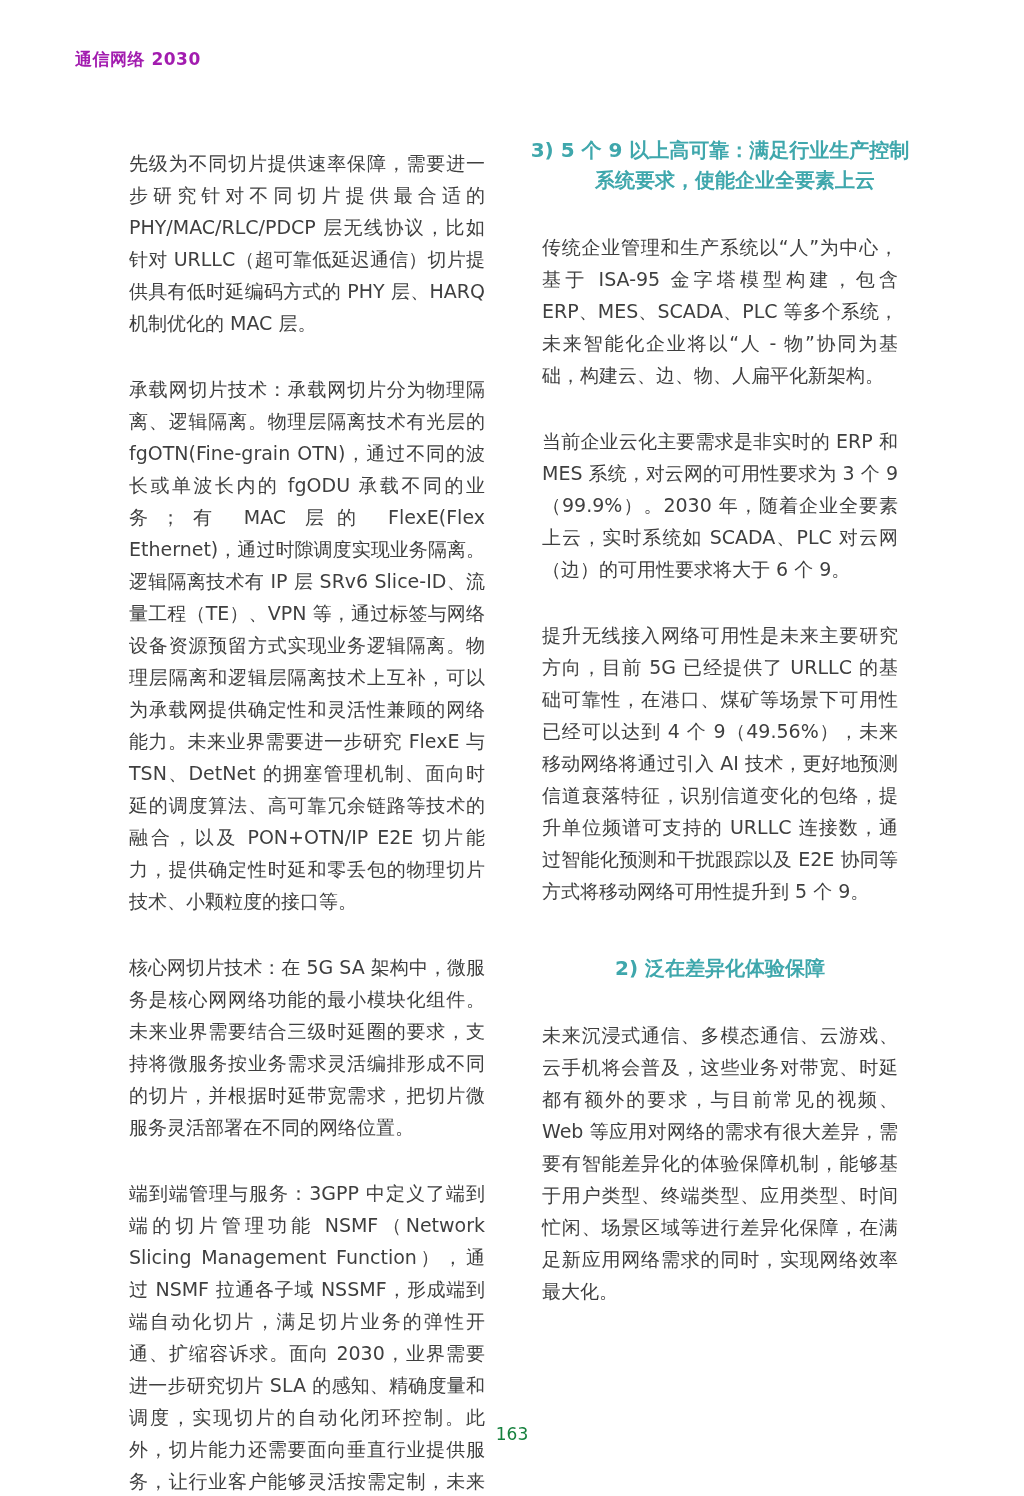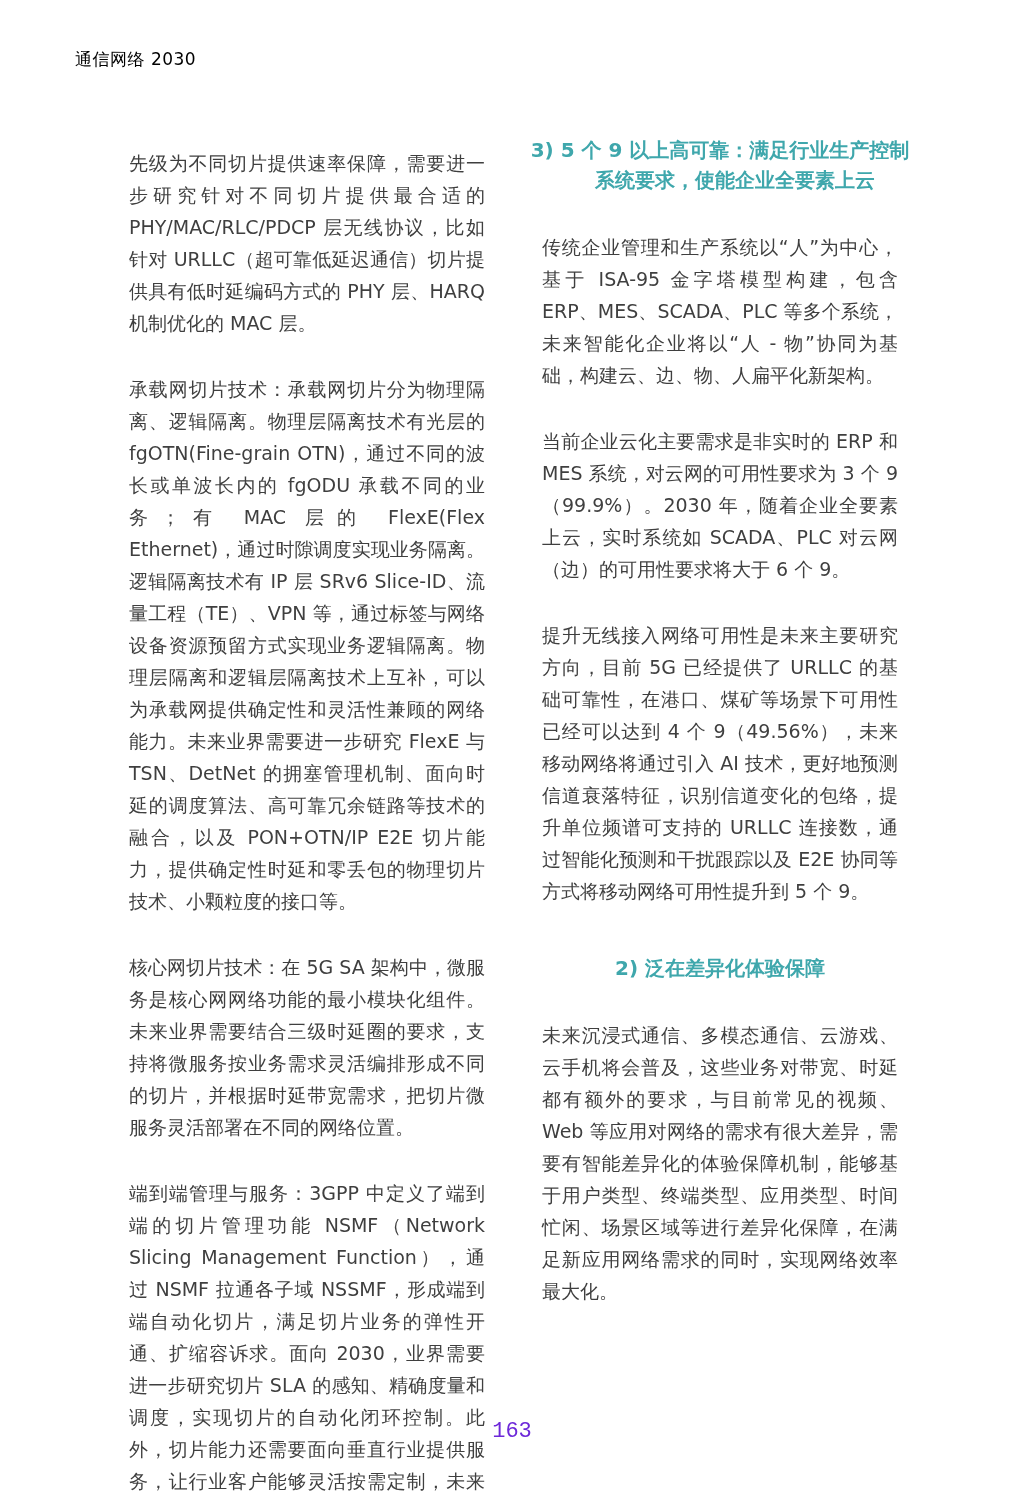--- a/index.html
+++ b/index.html
@@ -15,22 +15,22 @@
     overflow: hidden;
     font-family: "DejaVu Sans", "Liberation Sans", sans-serif;
   }
   .header {
     position: absolute;
     top: 48px;
     left: 75px;
   }
   .brand {
     font-size: 17px;
-    font-weight: normal;
-    color: #000000;
+    font-weight: bold;
+    color: #a21caf;
     letter-spacing: 0.5px;
   }
   .content {
     position: absolute;
     top: 135px;
     left: 117px;
     right: 114px;
     display: flex;
     gap: 33px;
   }
@@ -66,23 +66,22 @@
     margin-top: 46px;
   }
   .footer {
     position: absolute;
     bottom: 52px;
     left: 0;
     width: 100%;
     text-align: center;
   }
   .page-number {
-    font-size: 22px;
-    color: #6d28d9;
-    font-family: Liberation Mono, monospace;
+    font-size: 17px;
+    color: #15803d;
   }
 </style>
 </head>
 <body>
 
 <div class="page">
 
   <div class="header">
     <span class="brand">通信网络 2030</span>
   </div>

